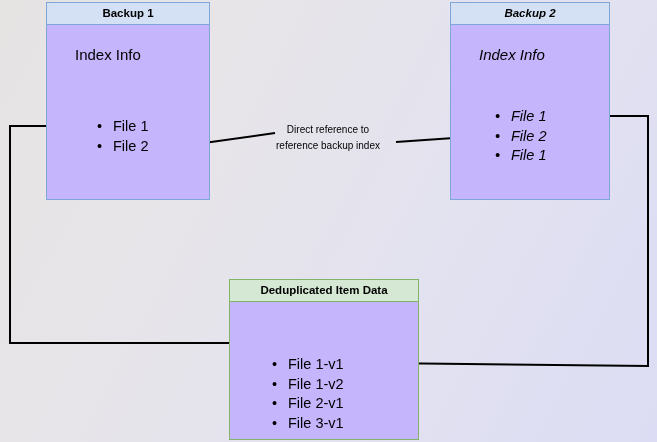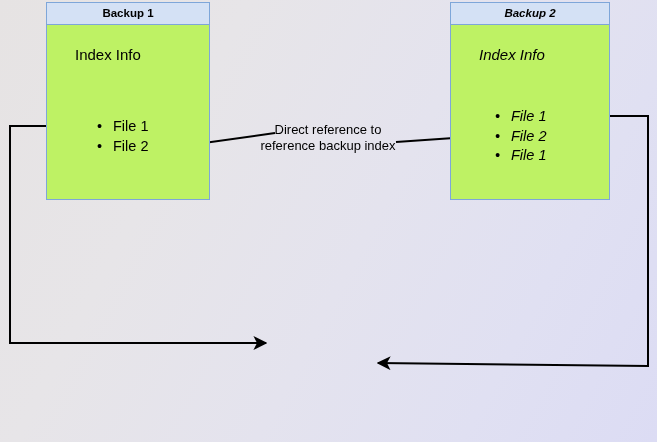--- a/index.html
+++ b/index.html
@@ -24,21 +24,21 @@
     top: 0;
     width: 657px;
     height: 442px;
     pointer-events: none;
   }
 
   
   .box {
     position: absolute;
     box-sizing: border-box;
-    background: #bef264;
+    background: #c4b5fd;
   }
   .box.blue { border: 1px solid #7ea6d9; }
   .box.green { border: 1px solid #82b366; }
 
   .box-header {
     box-sizing: border-box;
     height: 22px;
     line-height: 21px;
     text-align: center;
     font-size: 11.5px;
@@ -101,21 +101,21 @@
   #box-backup-2 ul.file-list { left: 44px; top: 82px; }
   #box-dedup    ul.file-list { left: 42px; top: 53px; }
 
   
   #center-label {
     position: absolute;
     left: 248px;
     top: 122px;
     width: 160px;
     text-align: center;
-    font-size: 13px;
+    font-size: 10px;
     line-height: 16px;
     color: #000;
   }
 </style>
 </head>
 <body>
 
 <div id="canvas">
 
   <svg class="svg-layer" viewBox="0 0 657 442" width="657" height="442" xmlns="http://www.w3.org/2000/svg">
@@ -155,19 +155,30 @@
     <div class="box-body">
       <div class="index-title">Index Info</div>
       <ul class="file-list">
         <li>File 1</li>
         <li>File 2</li>
         <li>File 1</li>
       </ul>
     </div>
   </div>
 
+  <div class="box green" id="box-dedup">
+    <div class="box-header">Deduplicated Item Data</div>
+    <div class="box-body">
+      <ul class="file-list">
+        <li>File 1-v1</li>
+        <li>File 1-v2</li>
+        <li>File 2-v1</li>
+        <li>File 3-v1</li>
+      </ul>
+    </div>
+  </div>
 
   <div id="center-label">
     <div>Direct reference to</div>
     <div>reference backup index</div>
   </div>
 
 </div>
 
 </body></html>

